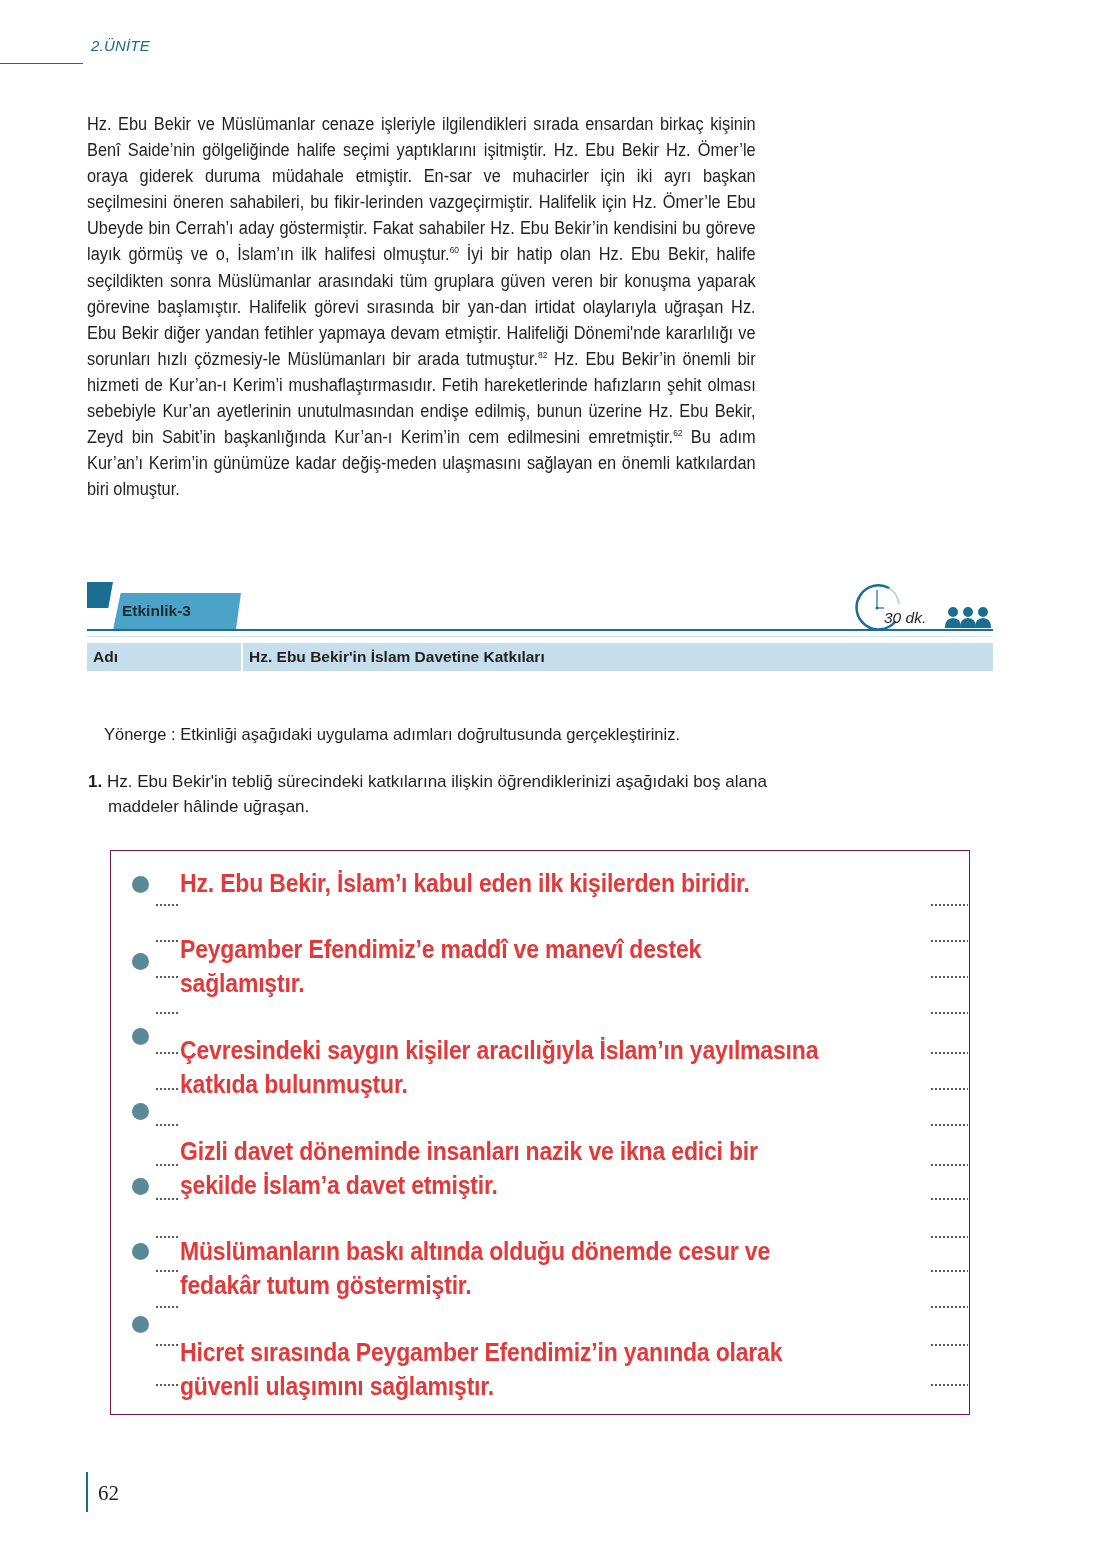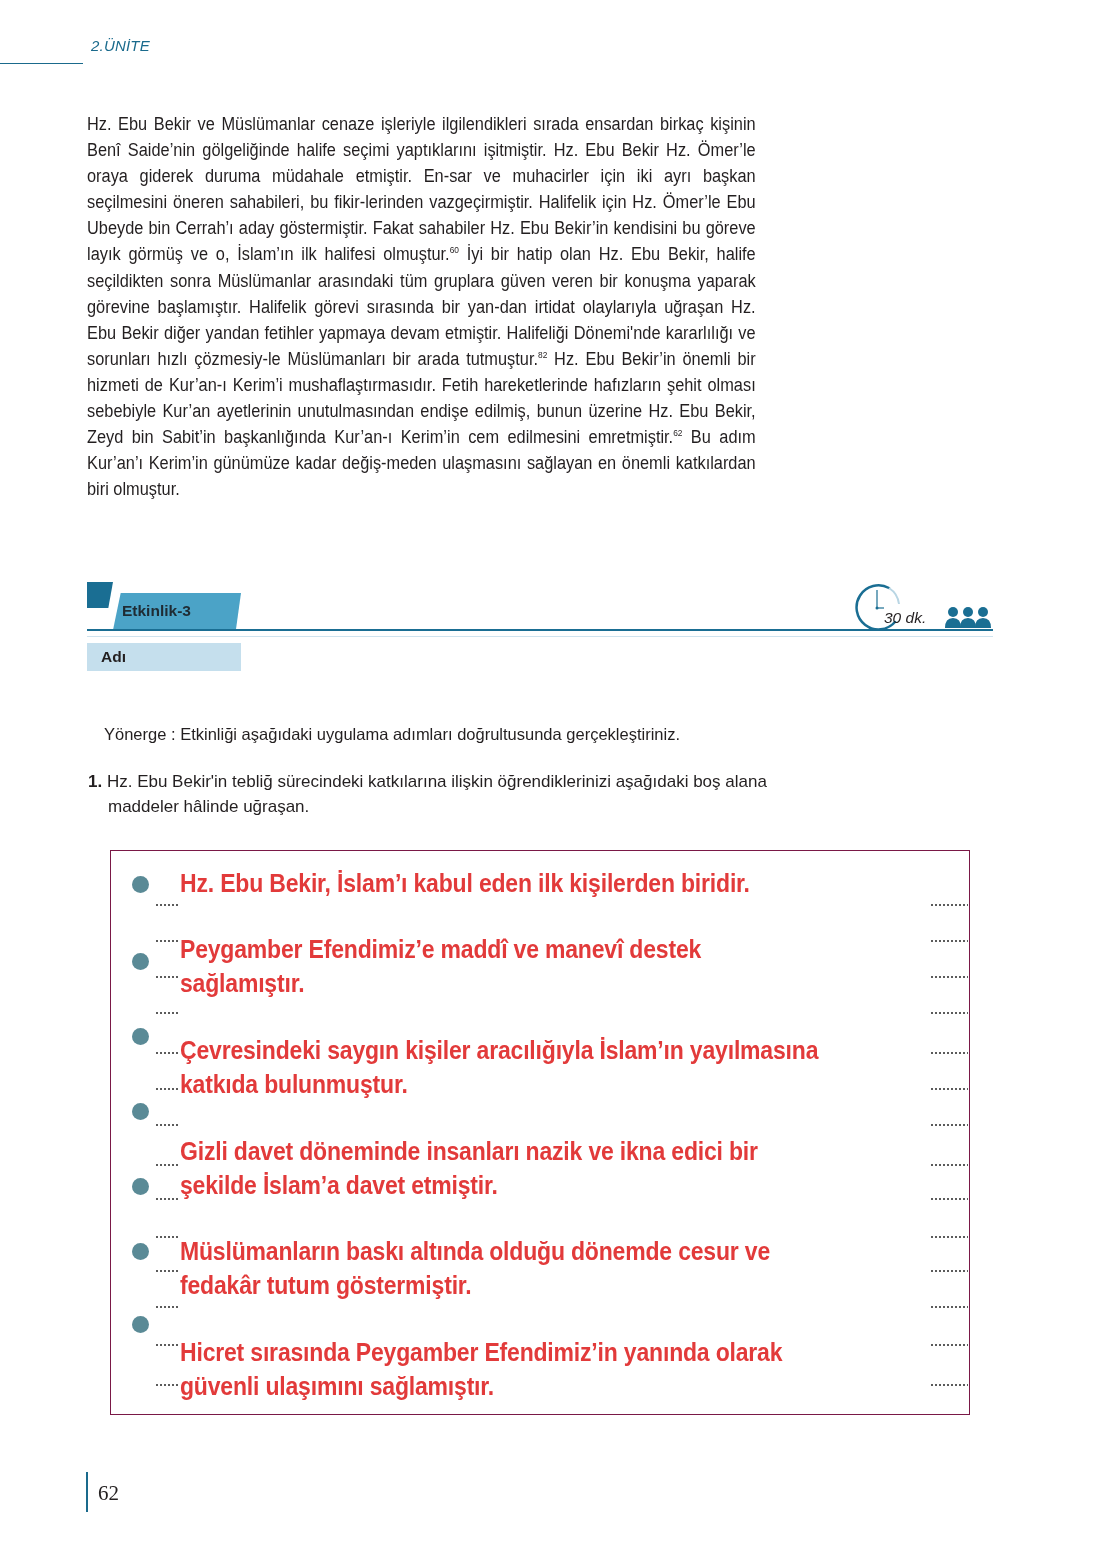--- a/index.html
+++ b/index.html
@@ -22,21 +22,21 @@
   .act-rule { position: absolute; left: 87px; top: 629px; width: 906px; height: 2px; background: #1a6e93; }
   .act-rule2 { position: absolute; left: 87px; top: 636px; width: 906px; height: 1px; background: #cfe3ee; }
 
   .clock { position: absolute; left: 851px; top: 582px; width: 52px; height: 48px; }
   .duration { position: absolute; left: 884px; top: 609px; font-size: 15.5px; font-style: italic; color: #231f20; }
   .group-icon { position: absolute; left: 945px; top: 606px; width: 46px; height: 24px; }
 
   
   .info-table { position: absolute; left: 87px; top: 643px; width: 906px; border-collapse: separate; border-spacing: 0 2px; }
   .info-row { display: flex; height: 28px; margin-bottom: 2px; }
-  .info-label { width: 154px; background: #c5dfed; font-size: 15.5px; font-weight: bold; padding-left: 14px; line-height: 28px; margin-right: 2px; color: #231f20; }
+  .info-label { width: 154px; background: #c5dfed; font-size: 15.5px; font-weight: bold; padding-left: 6px; line-height: 28px; margin-right: 2px; color: #231f20; }
   .info-value { flex: 1; background: #c5dfed; font-size: 15.5px; font-weight: bold; padding-left: 6px; line-height: 28px; color: #231f20; }
 
   .instruction { position: absolute; left: 104px; top: 725px; font-size: 16.5px; font-weight: normal; color: #231f20; }
   .step { position: absolute; left: 88px; top: 769px; width: 820px; font-size: 17px; line-height: 25px; color: #231f20; }
   .step-num { font-weight: bold; }
   .step-cont { padding-left: 20px; display: block; }
 
   
   .answer-box { position: absolute; left: 110px; top: 850px; width: 860px; height: 565px; border: 1.5px solid #7a1846; }
   .bullet { position: absolute; left: 132px; width: 17px; height: 17px; border-radius: 50%; background: #5a8a96; }
@@ -91,20 +91,21 @@
   <circle cx="23" cy="6" r="5" fill="#1a6e93"></circle>
   <circle cx="38" cy="6" r="5" fill="#1a6e93"></circle>
   <path d="M0 22 Q0 12 8 12 Q16 12 16 22 Z" fill="#1a6e93"></path>
   <path d="M15 22 Q15 12 23 12 Q31 12 31 22 Z" fill="#1a6e93"></path>
   <path d="M30 22 Q30 12 38 12 Q46 12 46 22 Z" fill="#1a6e93"></path>
 </svg>
 
 <div class="info-table">
   <div class="info-row">
     <div class="info-label">Adı</div>
+    <div class="info-value">Hz. Ebu Bekir'in İslam Davetine Katkıları</div>
   </div>
 </div>
 
 <div class="instruction">
   <span>Yönerge :</span>
   <span>Etkinliği aşağıdaki uygulama adımları doğrultusunda gerçekleştiriniz.</span>
 </div>
 
 <div class="step">
   <span class="step-num">1.</span>

